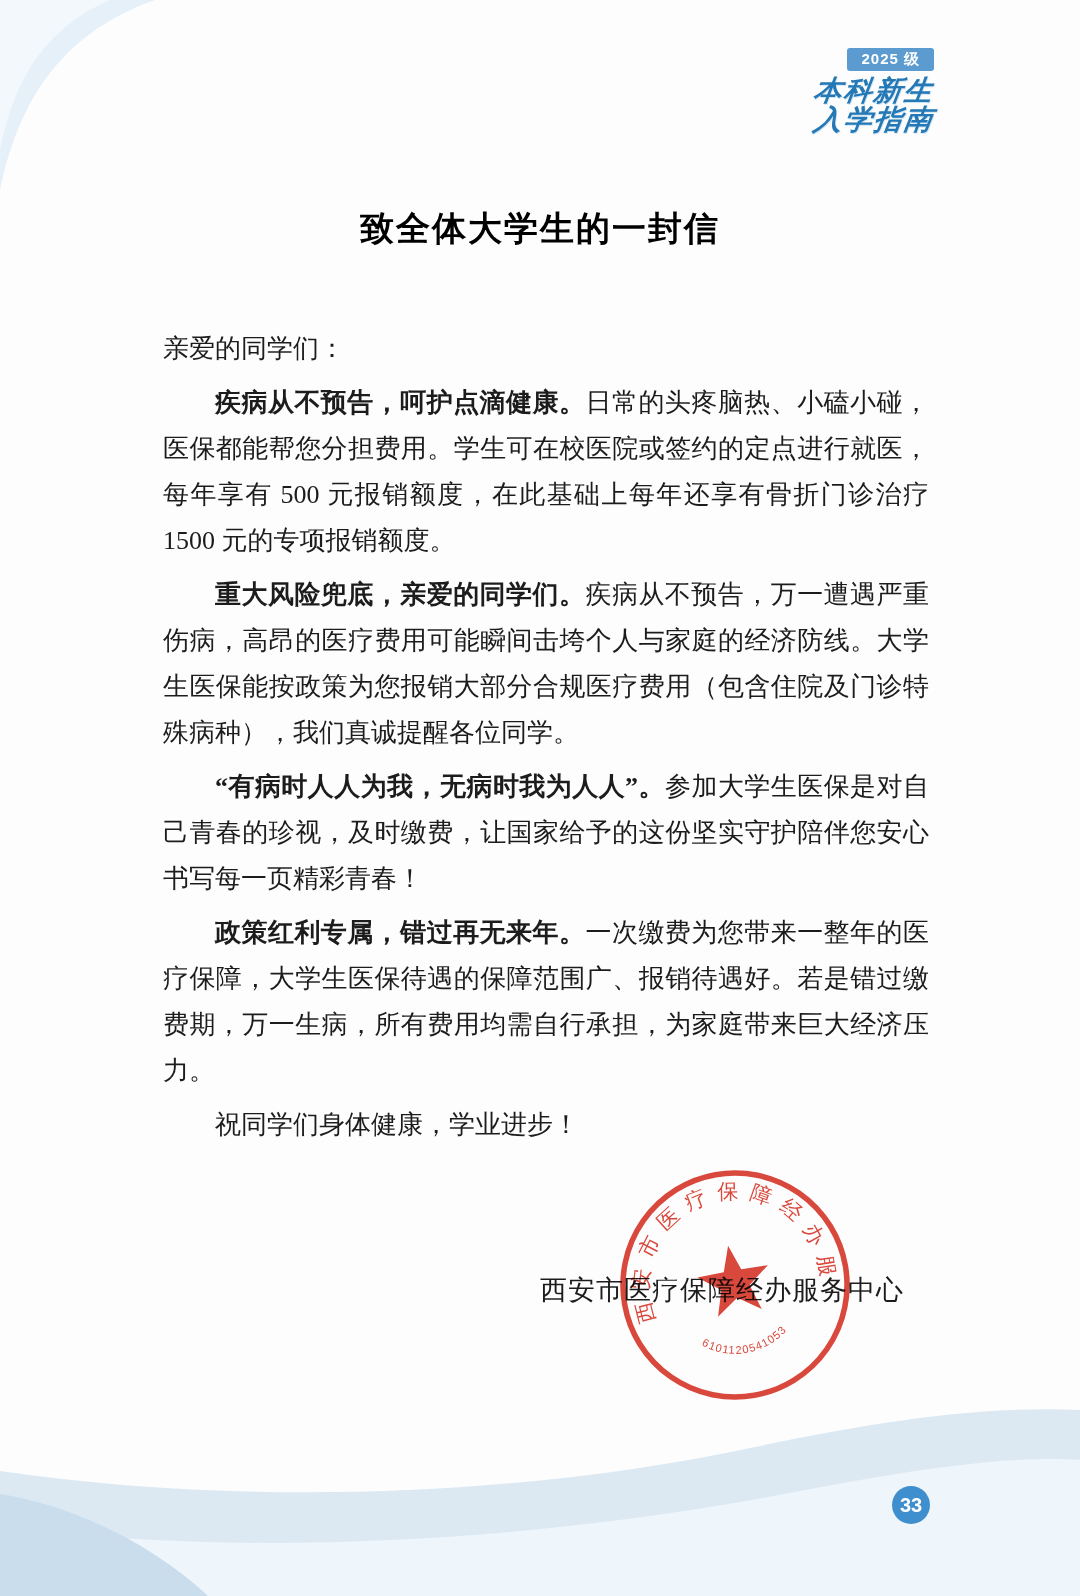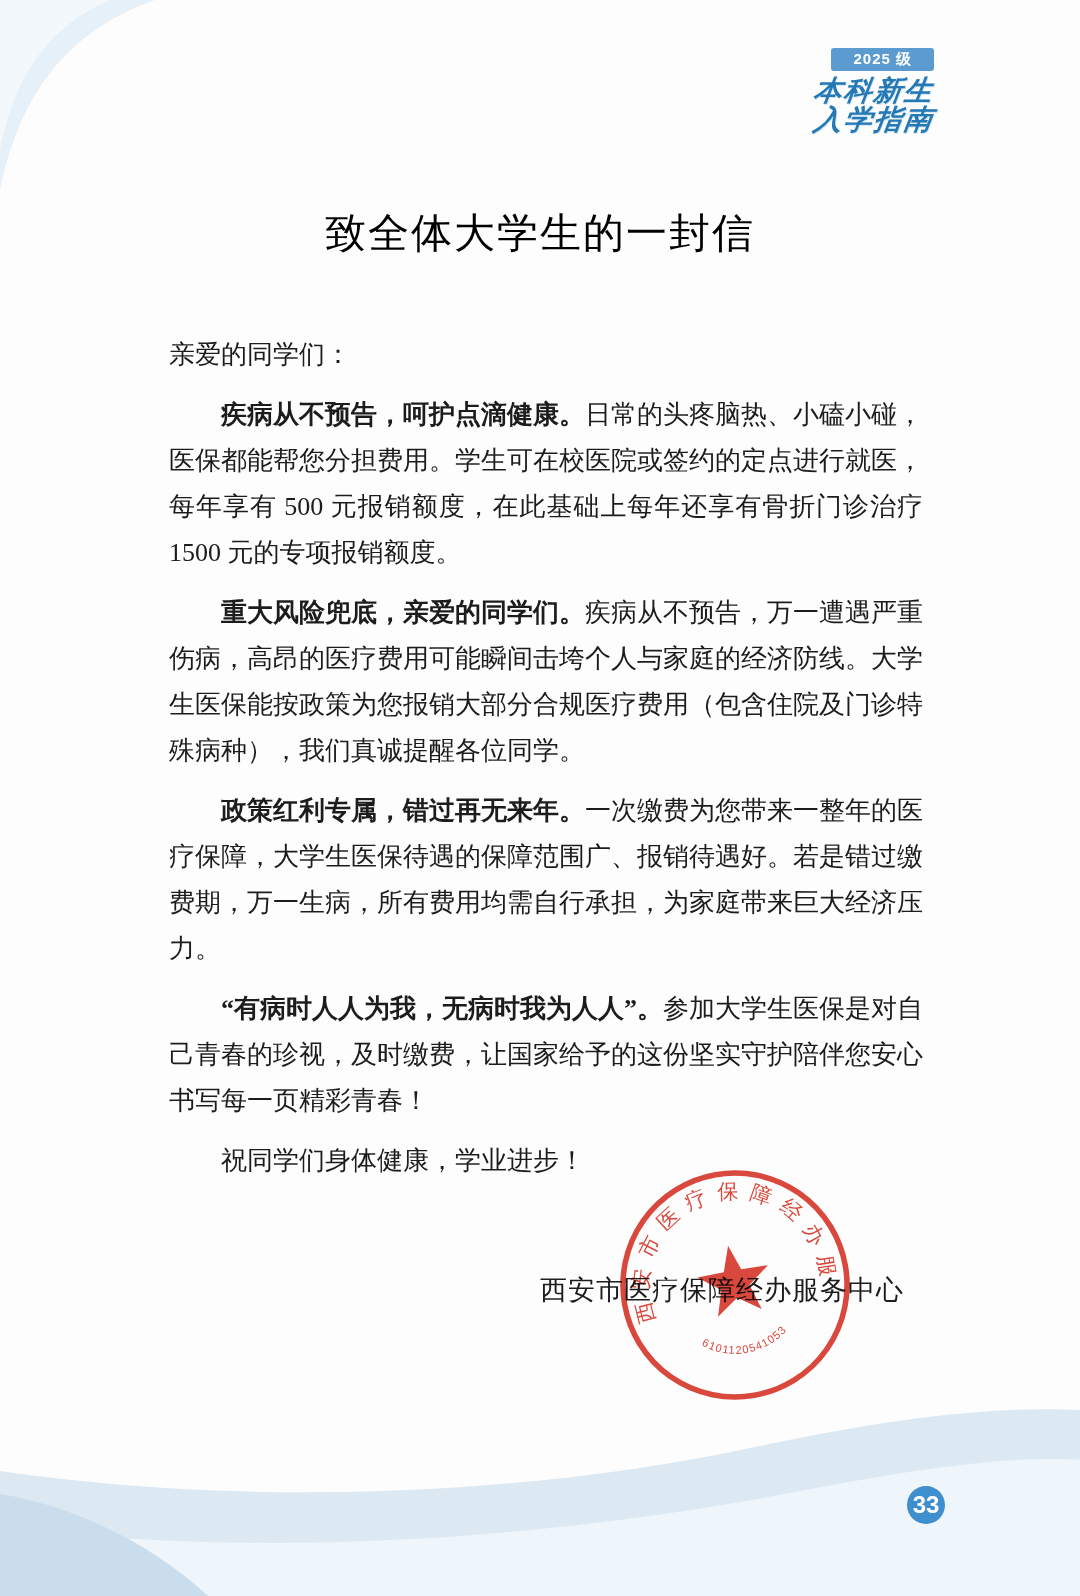--- a/index.html
+++ b/index.html
@@ -26,21 +26,21 @@
     display: flex;
     flex-direction: column;
     align-items: flex-end;
     font-family: "Liberation Sans", "DejaVu Sans", sans-serif;
   }
   .badge {
     background: #5b9bd0;
     color: #ffffff;
     font-size: 15px;
     font-weight: 700;
-    padding: 2px 22px;
+    padding: 2px 14px;
     border-radius: 3px;
     letter-spacing: 1px;
     margin-bottom: 5px;
   }
   .guide-line {
     color: #2478b5;
     font-size: 28px;
     font-weight: 700;
     font-style: italic;
     line-height: 1.05;
@@ -50,36 +50,36 @@
   }
 
   
   .title {
     position: absolute;
     top: 206px;
     left: 0;
     right: 0;
     z-index: 1;
     text-align: center;
-    font-size: 41px;
-    font-weight: 400;
+    font-size: 34px;
+    font-weight: 700;
     letter-spacing: 2px;
     color: #000;
   }
   .letter {
     position: absolute;
     top: 318px;
     left: 155px;
     width: 782px;
     z-index: 1;
     font-size: 26px;
     line-height: 46px;
     text-align: justify;
   }
-  .letter p { margin: 14px; }
+  .letter p { margin: 8px; }
   .indent { text-indent: 2em; }
   .lead { font-weight: 700; }
 
   .signature {
     position: absolute;
     top: 1272px;
     left: 0;
     right: 0;
     z-index: 2;
     text-align: right;
@@ -107,26 +107,25 @@
     position: absolute;
     left: 892px;
     top: 1486px;
     width: 38px;
     height: 38px;
     z-index: 4;
     background: #3f8ecd;
     border-radius: 50%;
     color: #ffffff;
     font-family: "Liberation Sans", sans-serif;
-    font-size: 24px;
+    font-size: 20px;
     font-weight: 700;
     display: flex;
     align-items: center;
     justify-content: center;
-    margin-left: 15px;
   }
   .watermark {
     position: absolute;
     right: 0;
     bottom: 12px;
     width: 182px;
     height: 42px;
     z-index: 4;
     background: rgba(105, 105, 105, 0.82);
     color: #ffffff;
@@ -158,23 +157,23 @@
 
   <div class="letter">
     <p>亲爱的同学们：</p>
 
 
 
     <p class="indent"><span class="lead">疾病从不预告，呵护点滴健康。</span><span>日常的头疼脑热、小磕小碰，医保都能帮您分担费用。学生可在校医院或签约的定点进行就医，每年享有 500 元报销额度，在此基础上每年还享有骨折门诊治疗 1500 元的专项报销额度。</span></p>
 
     <p class="indent"><span class="lead">重大风险兜底，亲爱的同学们。</span><span>疾病从不预告，万一遭遇严重伤病，高昂的医疗费用可能瞬间击垮个人与家庭的经济防线。大学生医保能按政策为您报销大部分合规医疗费用（包含住院及门诊特殊病种），我们真诚提醒各位同学。</span></p>
 
+    <p class="indent"><span class="lead">“有病时人人为我，无病时我为人人”。</span><span>参加大学生医保是对自己青春的珍视，及时缴费，让国家给予的这份坚实守护陪伴您安心书写每一页精彩青春！</span></p>
+
     <p class="indent"><span class="lead">政策红利专属，错过再无来年。</span><span>一次缴费为您带来一整年的医疗保障，大学生医保待遇的保障范围广、报销待遇好。若是错过缴费期，万一生病，所有费用均需自行承担，为家庭带来巨大经济压力。</span></p>
-
-    <p class="indent"><span class="lead">“有病时人人为我，无病时我为人人”。</span><span>参加大学生医保是对自己青春的珍视，及时缴费，让国家给予的这份坚实守护陪伴您安心书写每一页精彩青春！</span></p>
 
     <p class="indent"><span>祝同学们身体健康，学业进步！</span></p>
   </div>
 
   <div class="signature">西安市医疗保障经办服务中心</div>
 
   <div class="seal">
     <svg width="244" height="244" viewBox="0 0 220 220">
       <defs>
         <path id="sealTopArc" d="M 34.7 130.2 A 78 78 0 1 1 185.3 130.2" fill="none"></path>

